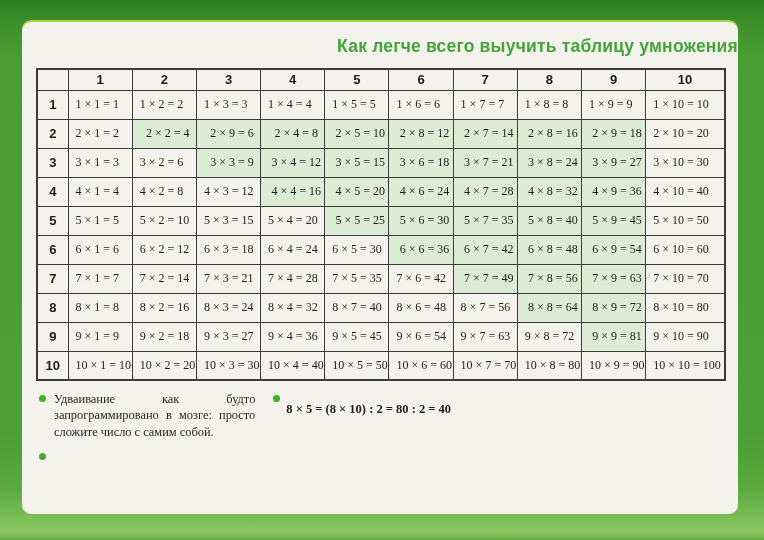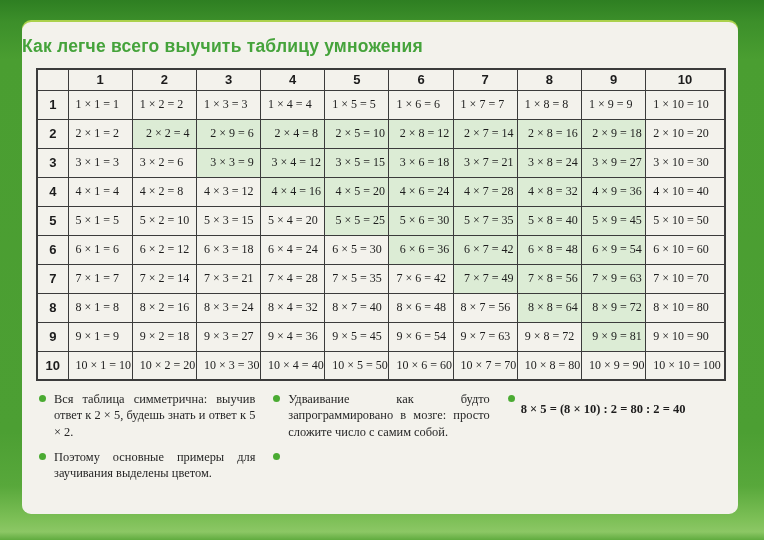--- a/index.html
+++ b/index.html
@@ -19,21 +19,21 @@
     width: 100%; height: 100%;
     background: #f3f2ec;
     border-radius: 9px;
     box-shadow: 0 -2px 0 #aéd; 
     box-shadow: 0 -2px 0 #abd14c;
     position: relative;
     box-sizing: border-box;
   }
   .title {
     margin: 0; padding-top: 14px;
-    text-align: left;
+    text-align: right;
     font-family: "Liberation Sans", sans-serif;
     font-weight: bold; font-size: 17.5px;
     letter-spacing: 0.2px;
     color: #45a33b;
   }
   table.mult {
     border-collapse: collapse;
     table-layout: fixed;
     margin: 11px 12px 0 14px;
     width: 690px;
@@ -258,24 +258,20 @@
             <td>10 × 7 = 70</td>
             <td>10 × 8 = 80</td>
             <td>10 × 9 = 90</td>
             <td>10 × 10 = 100</td>
           </tr>
         </tbody>
     </table>
 
     <div class="notes">
         <div>
-          <div class="note-item"><span class="dot"></span><span>Вся таблица симметрична: выучив ответ к 2 × 5, будешь знать и ответ к 5 × 2.</span></div>
-          <div class="note-item"><span class="dot"></span><span>Поэтому основные примеры для заучивания выделены цветом.</span></div>
-        </div>
-        <div>
           <div class="note-item"><span class="dot"></span><span>Удваивание как будто запрограммировано в мозге: просто сложите число с самим собой.</span></div>
           <div class="note-item"><span class="dot"></span></div>
         </div>
         <div>
           <div class="note-item"><span class="dot"></span></div>
           <div class="formula">8 × 5 = (8 × 10) : 2 = 80 : 2 = 40</div>
         </div>
       </div>
   </div>
 </div>

